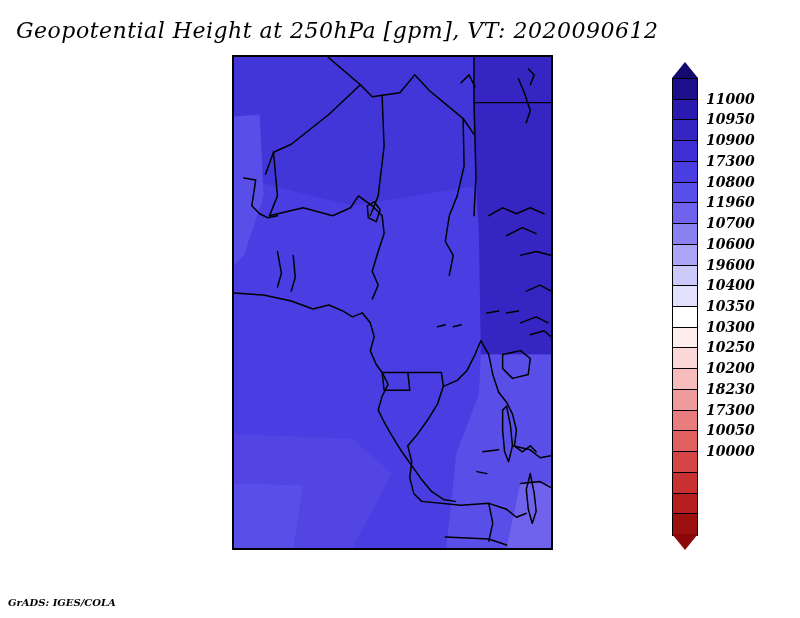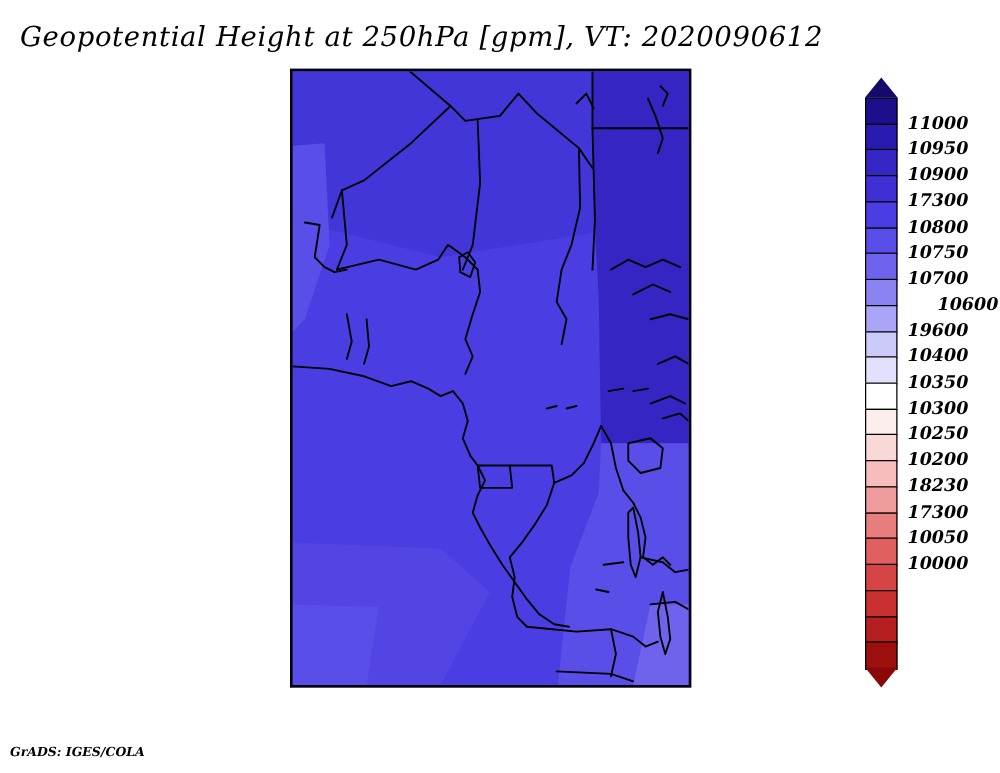--- a/index.html
+++ b/index.html
@@ -15,21 +15,21 @@
   
   #plot{position:absolute;left:232px;top:55px;width:321px;height:495px;
         border:2px solid #000;box-sizing:border-box;overflow:hidden;background:#3a2fc0;}
   #mapsvg{position:absolute;left:0;top:0;width:100%;height:100%;display:block;}
 
   
   .ytick{position:absolute;left:-7px;width:7px;height:0;border-top:2px solid #000;}
   .xtick{position:absolute;top:100%;height:7px;width:0;border-left:2px solid #000;}
 
   
-  #cbar{position:absolute;left:692px;top:62px;width:48px;height:488px;}
+  #cbar{position:absolute;left:672px;top:62px;width:48px;height:488px;}
   .cseg{position:absolute;left:0;width:26px;box-sizing:border-box;
         border:1.6px solid #000;}
   .carrow{position:absolute;left:0;width:0;height:0;}
   .clab{position:absolute;left:34px;transform:translateY(-50%);
         font-family:"DejaVu Serif",serif;font-style:italic;font-weight:bold;
         font-size:14px;color:#000;white-space:nowrap;}
 
   #credit{position:absolute;left:8px;top:597px;
           font-family:"DejaVu Serif",serif;font-style:italic;font-weight:bold;
           font-size:10px;color:#000;white-space:nowrap;}
@@ -187,23 +187,23 @@
     <div class="cseg" style="top: 389.091px; height: 22.3273px; background: rgb(214, 69, 69);"></div>
     <div class="cseg" style="top: 409.818px; height: 22.3273px; background: rgb(201, 48, 48);"></div>
     <div class="cseg" style="top: 430.545px; height: 22.3273px; background: rgb(181, 31, 31);"></div>
     <div class="cseg" style="top: 451.273px; height: 22.3273px; background: rgb(156, 16, 16);"></div>
     <div class="carrow" style="top: 472px; border-left: 13px solid transparent; border-right: 13px solid transparent; border-top: 16px solid rgb(138, 8, 8);"></div>
     <div class="clab" style="top: 36.7273px;">11000</div>
     <div class="clab" style="top: 57.4545px;">10950</div>
     <div class="clab" style="top: 78.1818px;">10900</div>
     <div class="clab" style="top: 98.9091px;">17300</div>
     <div class="clab" style="top: 119.636px;">10800</div>
-    <div class="clab" style="top: 140.364px;">10750</div>
+    <div class="clab" style="top: 140.364px;">11960</div>
     <div class="clab" style="top: 161.091px;">10700</div>
-    <div class="clab" style="top: 181.818px; margin-left: 24px;">10600</div>
+    <div class="clab" style="top: 181.818px;">10600</div>
     <div class="clab" style="top: 202.545px;">19600</div>
     <div class="clab" style="top: 223.273px;">10400</div>
     <div class="clab" style="top: 244px;">10350</div>
     <div class="clab" style="top: 264.727px;">10300</div>
     <div class="clab" style="top: 285.455px;">10250</div>
     <div class="clab" style="top: 306.182px;">10200</div>
     <div class="clab" style="top: 326.909px;">18230</div>
     <div class="clab" style="top: 347.636px;">17300</div>
     <div class="clab" style="top: 368.364px;">10050</div>
     <div class="clab" style="top: 389.091px;">10000</div>

